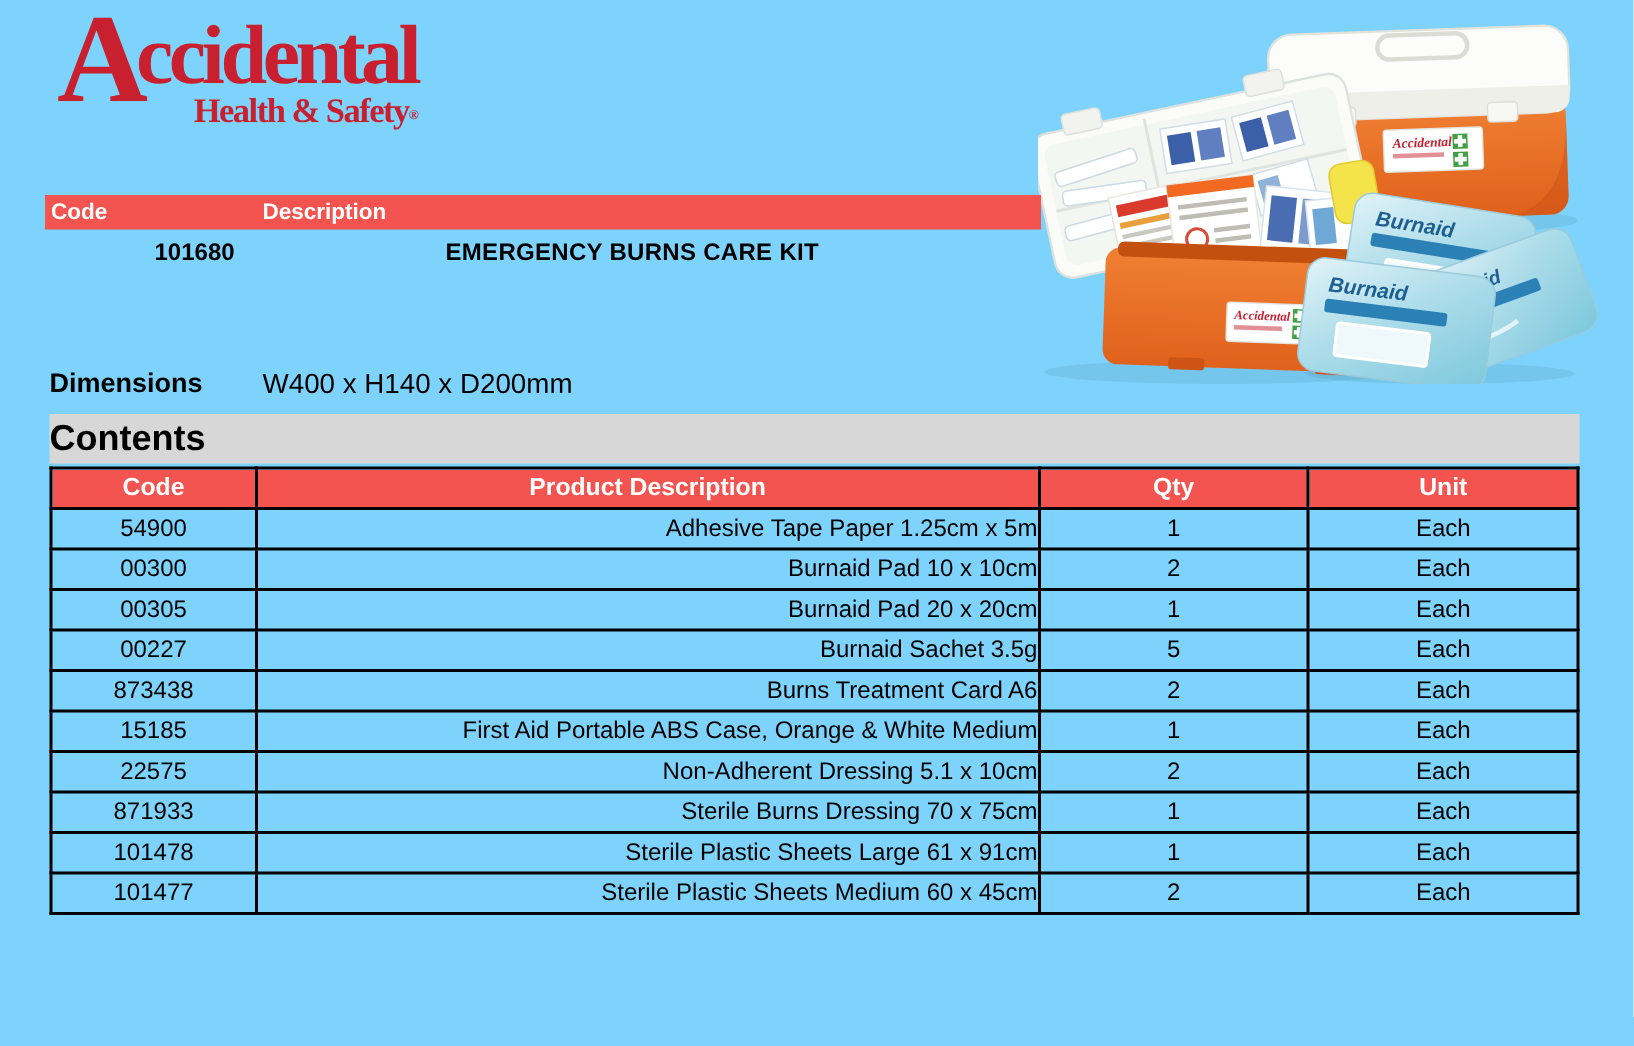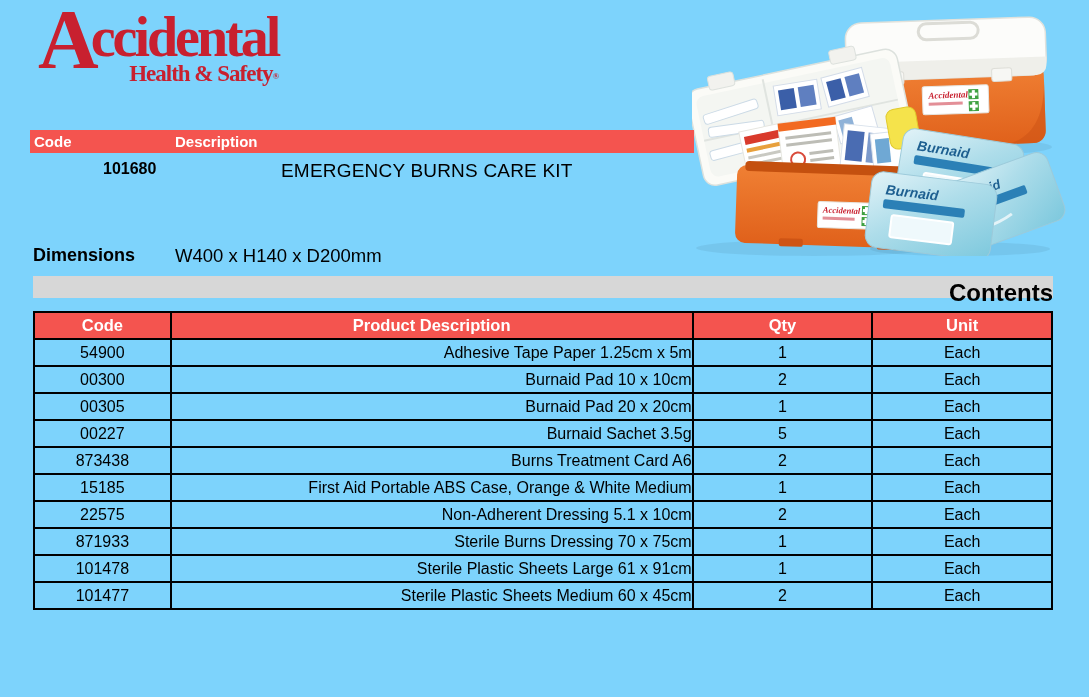--- a/index.html
+++ b/index.html
@@ -70,24 +70,24 @@
 
   .product-code {
     position: absolute;
     left: 103px;
     top: 160px;
     font-weight: bold;
     font-size: 16px;
   }
   .product-desc {
     position: absolute;
-    left: 281px;
+    left: 297px;
     top: 160px;
-    font-weight: normal;
-    font-size: 19px;
+    font-weight: bold;
+    font-size: 16px;
     letter-spacing: 0.2px;
   }
 
   
   .dim-label {
     position: absolute;
     left: 33px;
     top: 245px;
     font-weight: bold;
     font-size: 18px;
@@ -98,23 +98,23 @@
     top: 245px;
     font-size: 18.5px;
   }
 
   
   .contents-bar {
     position: absolute;
     left: 33px;
     top: 276px;
     width: 1020px;
-    height: 22px;
+    height: 33px;
     background: #D7D7D7;
-    text-align: right;
+    text-align: left;
     font-weight: bold;
     font-size: 24px;
     line-height: 33px;
   }
 
   
   .contents-table {
     position: absolute;
     left: 33px;
     top: 311px;

